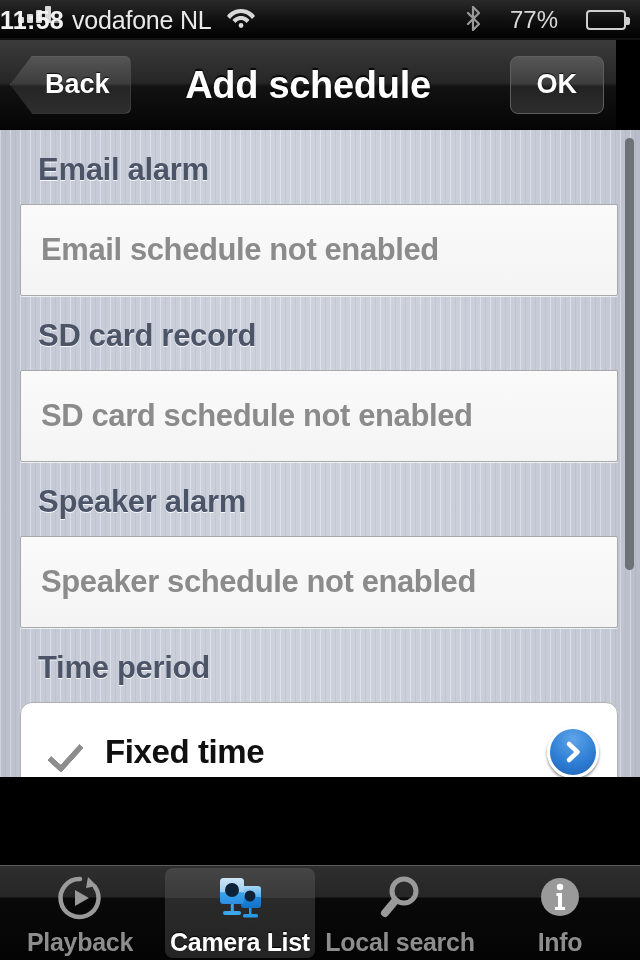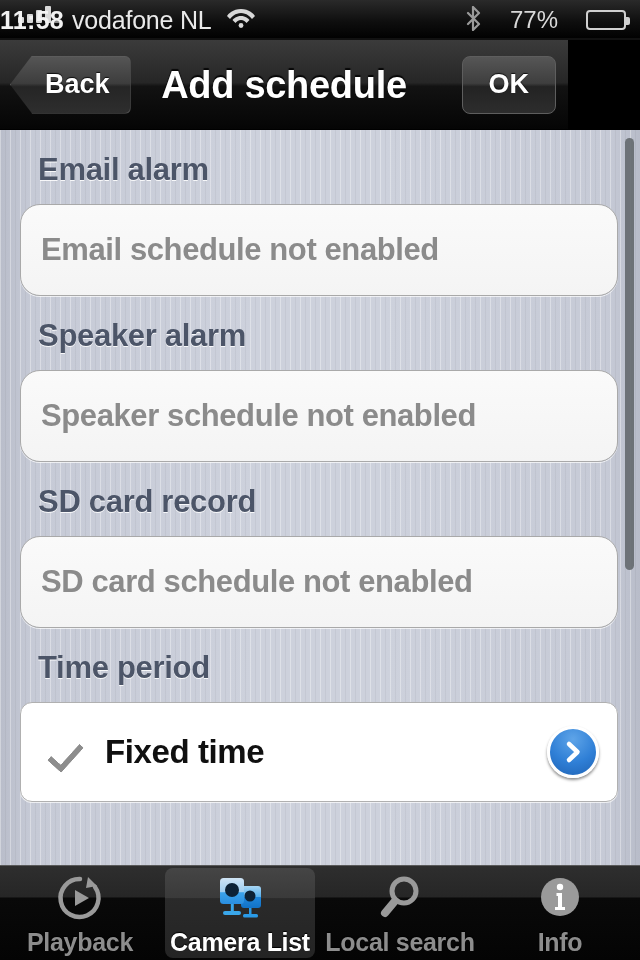--- a/index.html
+++ b/index.html
@@ -108,21 +108,21 @@
   .battery-fill {
     height: 100%;
     background: #b8b8b8;
     border-radius: 1px;
   }
 
   
   #nav-bar {
     position: absolute;
     top: 40px; left: 0;
-    width: 568px; height: 90px;
+    width: 616px; height: 90px;
     background: linear-gradient(to bottom, #3b3b3b 0%, #262626 48%, #121212 52%, #050505 100%);
     border-bottom: 1px solid #000;
     z-index: 25;
   }
   #nav-title {
     position: absolute;
     left: 0; right: 0; top: 50%;
     transform: translateY(-50%);
     text-align: center;
     color: #fff;
@@ -163,21 +163,21 @@
     text-shadow: 0 -1px 1px rgba(0,0,0,0.8);
     border: 1px solid #5e5e5e;
     border-radius: 8px;
   }
 
   
   #content {
     position: absolute;
     top: 130px; left: 0;
     width: 640px;
-    height: 735px;
+    height: 647px;
     overflow: hidden;
     background:
       repeating-linear-gradient(to right,
         rgba(255,255,255,0.35) 0px,
         rgba(255,255,255,0.35) 1px,
         rgba(0,0,0,0.0) 1px,
         rgba(0,0,0,0.0) 5px,
         rgba(0,0,0,0.045) 5px,
         rgba(0,0,0,0.045) 6px,
         rgba(0,0,0,0.0) 6px,
@@ -195,21 +195,21 @@
     text-shadow: 0 1px 0 rgba(255,255,255,0.85);
     letter-spacing: -0.3px;
   }
   .card {
     margin: 16px 22px 0 20px;
     min-height: 92px;
     display: flex;
     align-items: center;
     background: linear-gradient(to bottom, #fafafa 0%, #f4f4f4 100%);
     border: 1px solid #a9a9a9;
-    border-radius: 20px;
+    border-radius: 2px;
     box-shadow: 0 1px 0 rgba(255,255,255,0.7);
   }
   .card-text {
     padding-left: 20px;
     color: #8b8b8b;
     font-size: 31px;
     font-weight: bold;
     letter-spacing: -0.4px;
   }
   .card-white {
@@ -376,30 +376,30 @@
   <div id="content">
 
     <div class="section">
       <div class="section-header">Email alarm</div>
       <div class="card">
         <span class="card-text">Email schedule not enabled</span>
       </div>
     </div>
 
     <div class="section">
+      <div class="section-header">SD card record</div>
+      <div class="card">
+        <span class="card-text">SD card schedule not enabled</span>
+      </div>
+    </div>
+
+    <div class="section">
       <div class="section-header">Speaker alarm</div>
       <div class="card">
         <span class="card-text">Speaker schedule not enabled</span>
-      </div>
-    </div>
-
-    <div class="section">
-      <div class="section-header">SD card record</div>
-      <div class="card">
-        <span class="card-text">SD card schedule not enabled</span>
       </div>
     </div>
 
     <div class="section">
       <div class="section-header">Time period</div>
       <div class="card card-white">
         <div class="row-fixed">
           <span class="checkmark"></span>
           <span class="row-label">Fixed time</span>
           <span class="disclosure">

